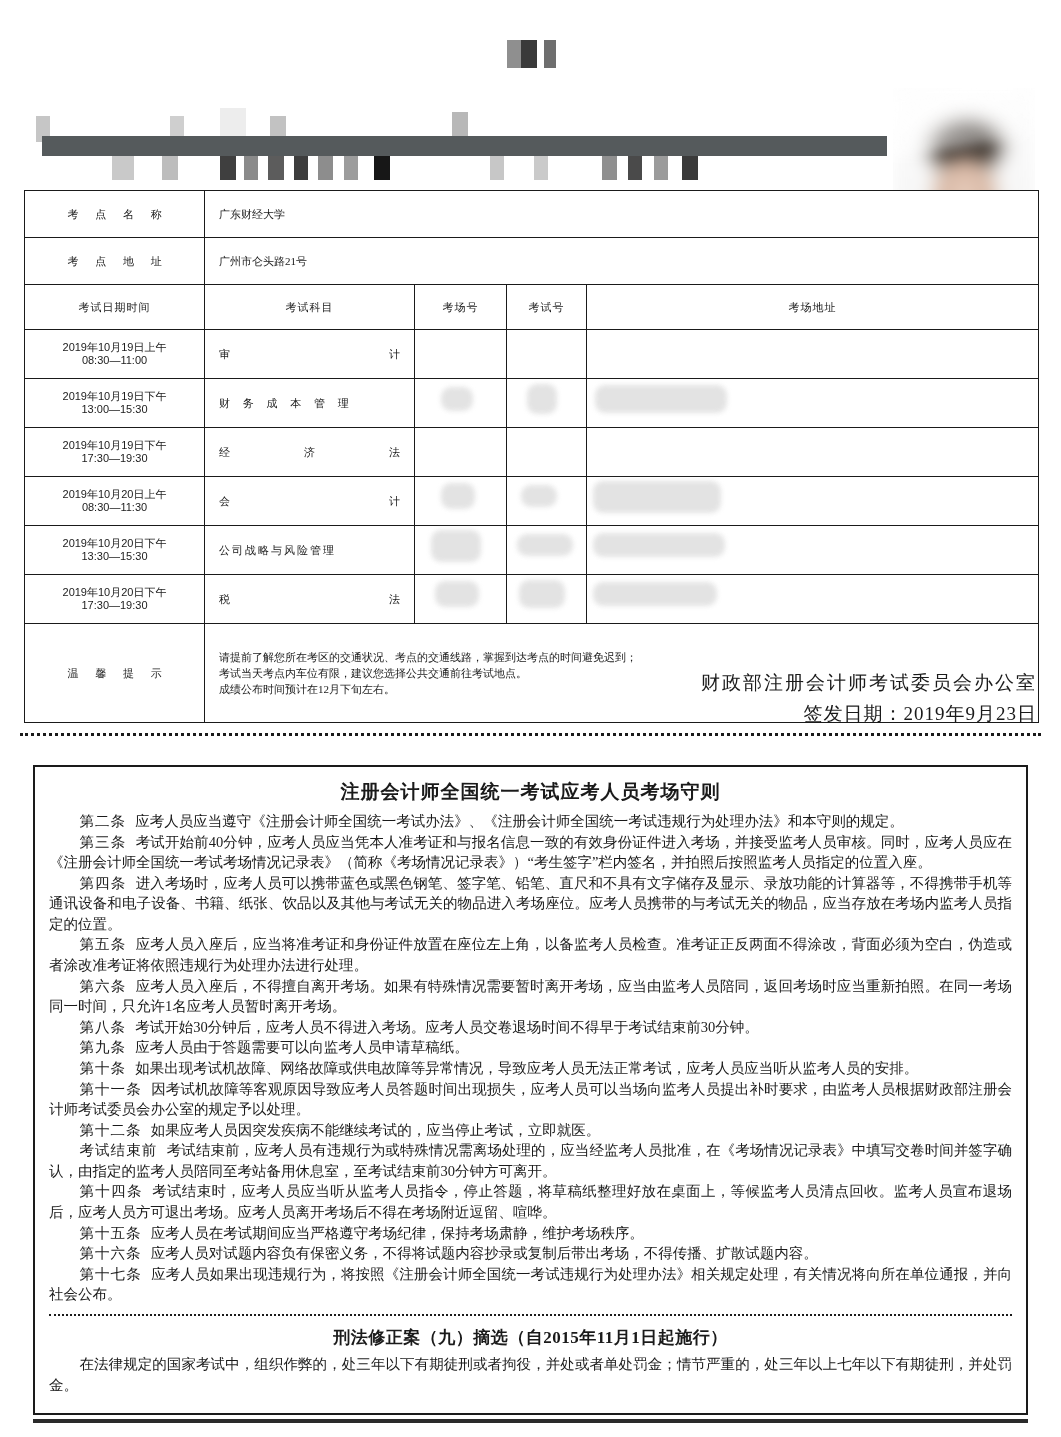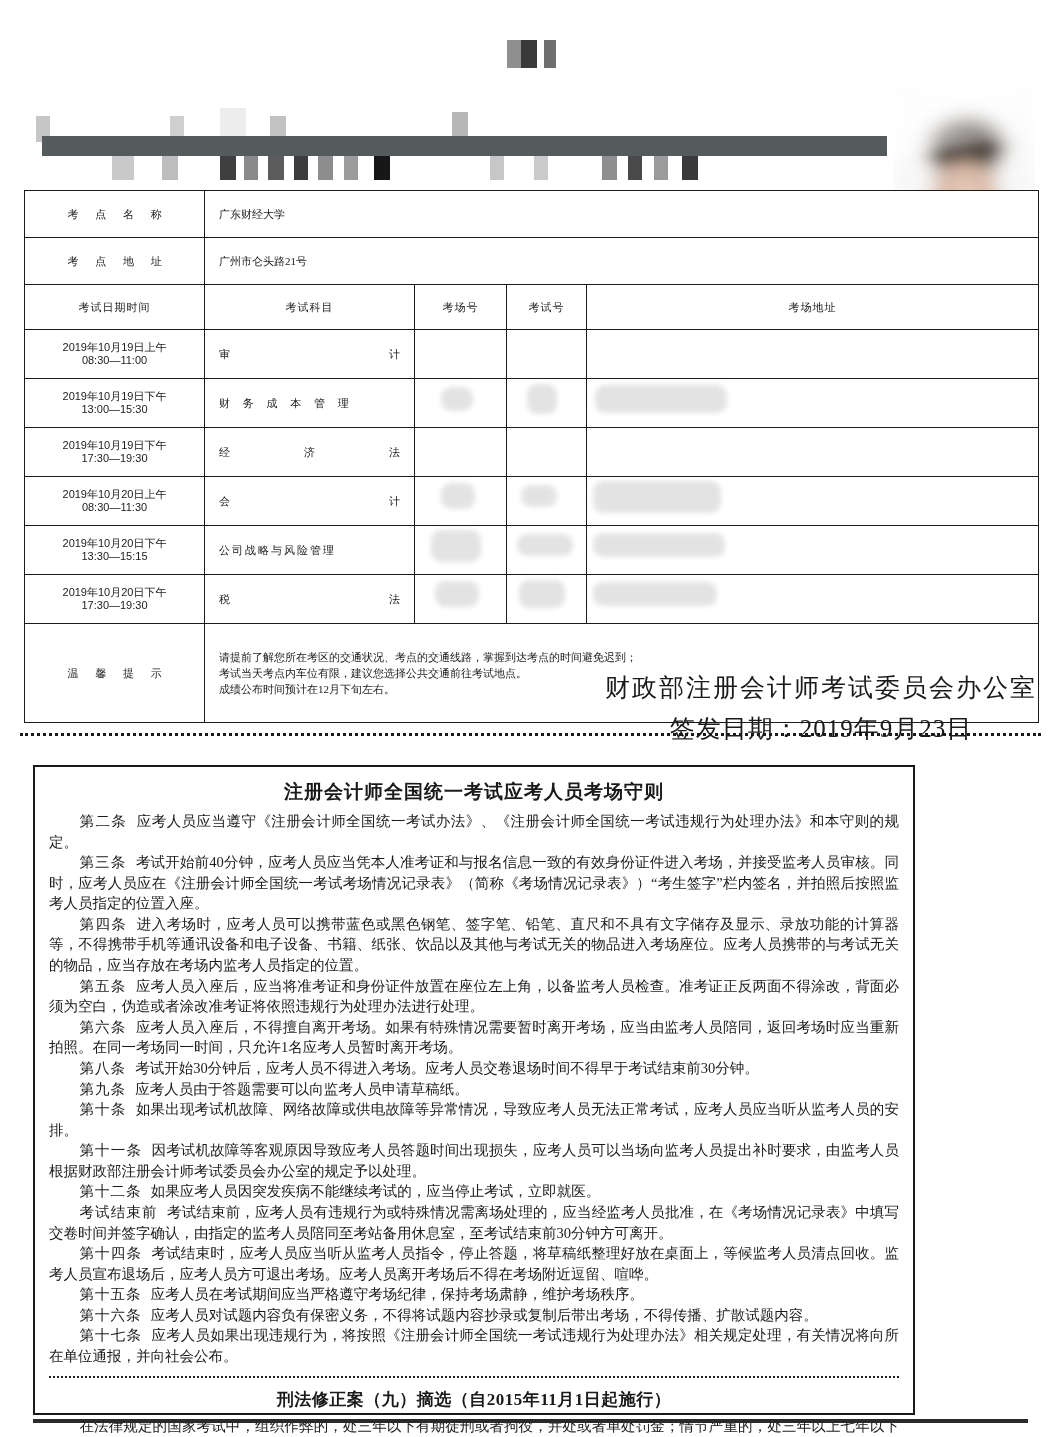--- a/index.html
+++ b/index.html
@@ -173,40 +173,40 @@
     padding: 7px 0 7px 14px !important;
     font-size: 17px;
     line-height: 1.48;
     height: 84px;
     margin-top: 24px;
   }
 
   #signature {
     position: absolute;
     right: 24px; top: 668px;
-    text-align: center;
-    font-size: 25px;
+    text-align: right;
+    font-size: 19px;
     line-height: 1.62;
   }
   #signature .sig-org { letter-spacing: 2px; }
   #signature .sig-date { letter-spacing: 1px; }
 
   
   #perforation {
     position: absolute;
     left: 20px; top: 733px;
     width: 1021px;
     border-top: 3px dotted #1a1a1a;
   }
 
   
   #rules-box {
     position: absolute;
     left: 33px; top: 765px;
-    width: 882px;
+    width: 995px;
     height: 650px;
     border: 2px solid #1a1a1a;
     box-sizing: border-box;
     background: #fff;
   }
   #rules-title {
     text-align: center;
     font-size: 19px;
     font-weight: bold;
     letter-spacing: 1px;
@@ -388,21 +388,21 @@
           <span class="wo" style="left:14px;top:8px;width:36px;height:22px;"></span>
         </td>
         <td class="cell-blank">
           <span class="wo" style="left:6px;top:4px;width:128px;height:32px;"></span>
         </td>
       </tr>
 
       <tr>
         <td class="cell-date">
           <span>2019年10月20日下午</span><br>
-          <span>13:30—15:15</span>
+          <span>13:30—15:30</span>
         </td>
         <td class="cell-subject">
           <span class="subj-plain" style="letter-spacing:2px;">公司战略与风险管理</span>
         </td>
         <td class="cell-blank">
           <span class="wo" style="left:16px;top:4px;width:50px;height:32px;"></span>
         </td>
         <td class="cell-blank">
           <span class="wo" style="left:10px;top:8px;width:56px;height:22px;"></span>
         </td>

